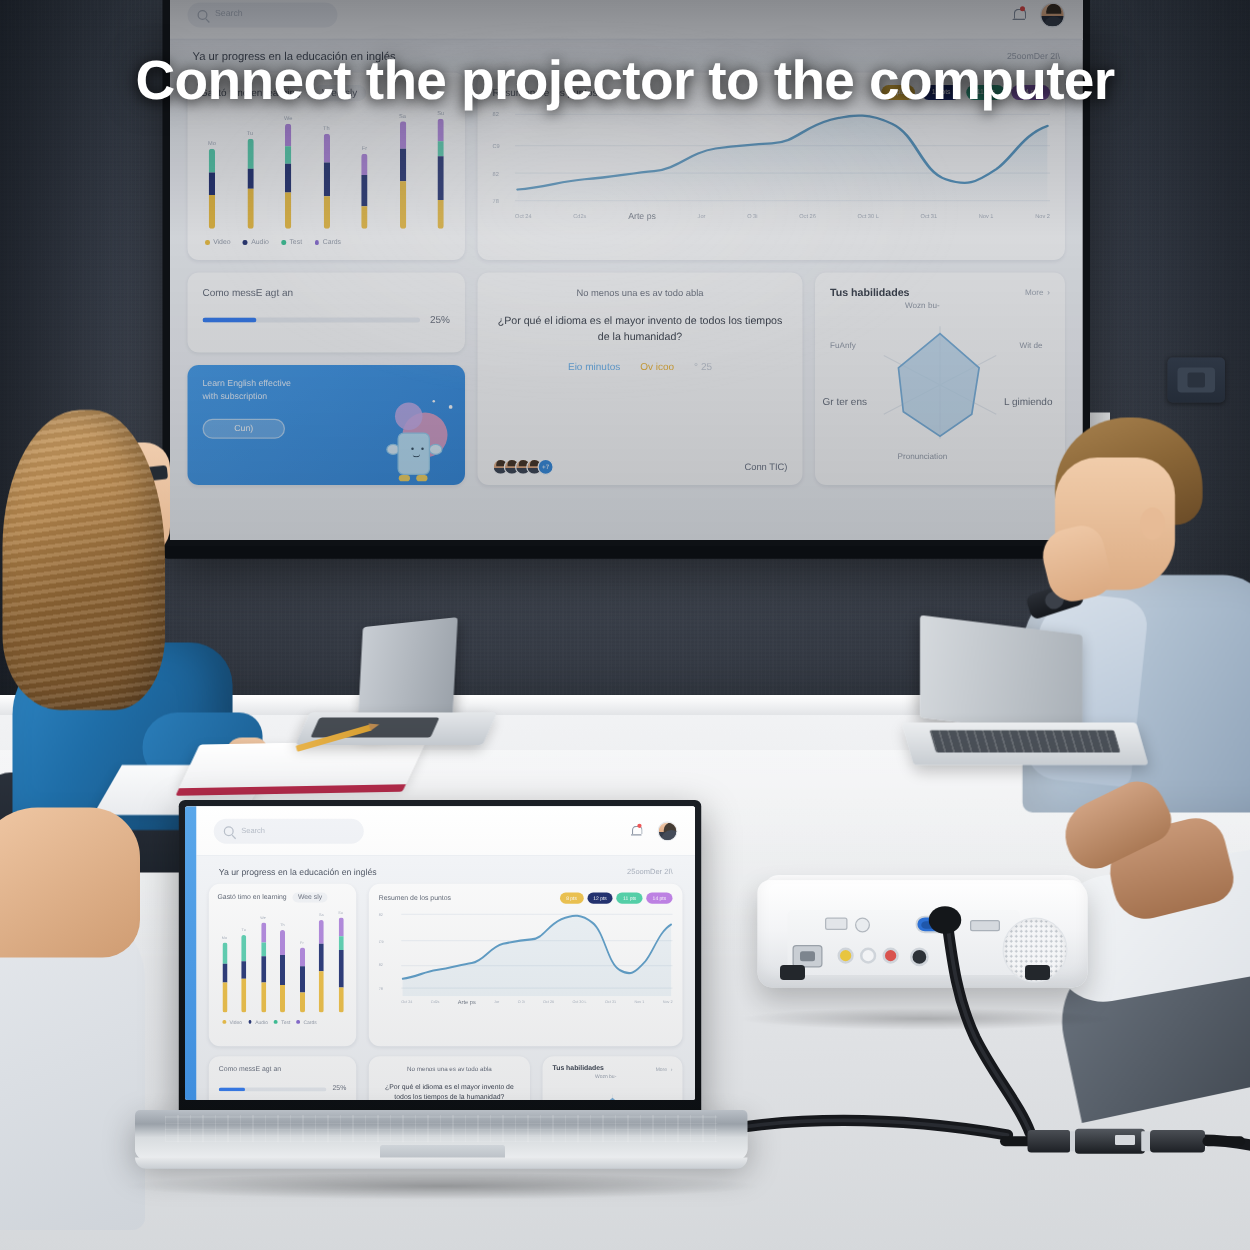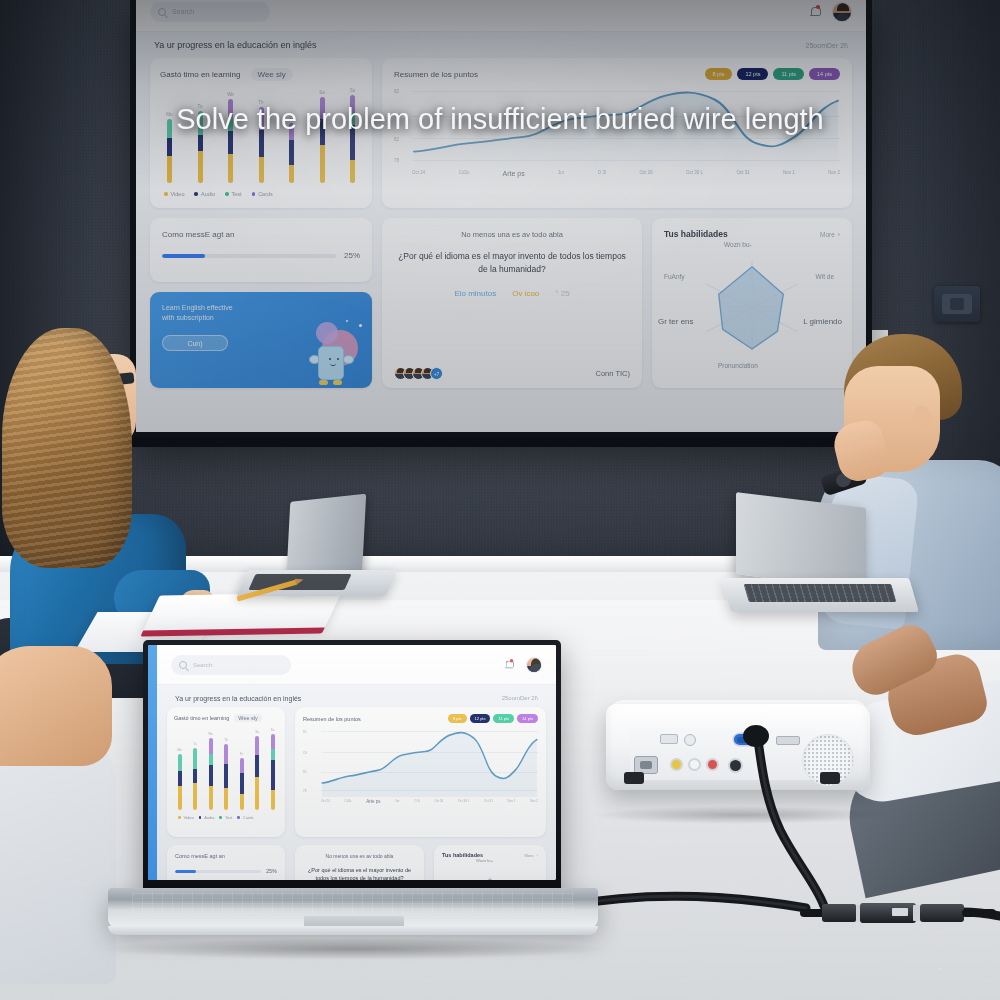--- a/index.html
+++ b/index.html
@@ -1123,15 +1123,15 @@
     <div class="pbl-leg"></div>
     <div class="pbl-arm"></div>
   </div>
   <div class="person p-br">
     <div class="pbr-dark"></div>
     <div class="pbr-sleeve"></div>
     <div class="pbr-hand"></div>
     <div class="pbr-hand2"></div>
   </div>
 
-  <div class="subline">Solve the problem of insufficient buried wire length</div>
+  <div class="headline">Connect the projector to the computer</div>
 
 </div>
 
 </body></html>

